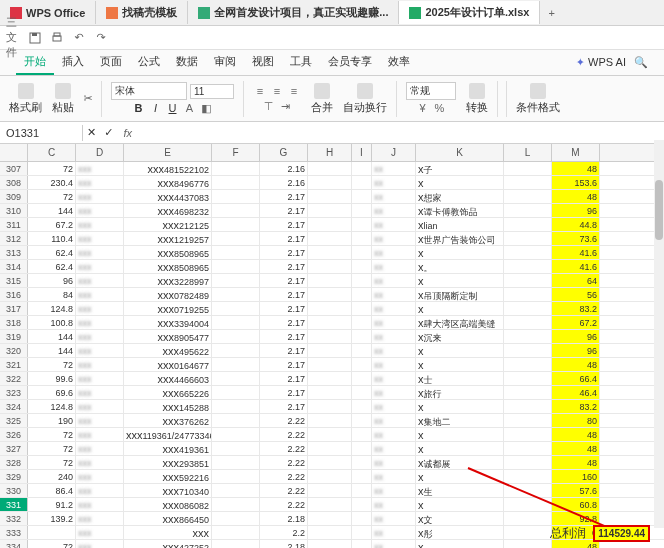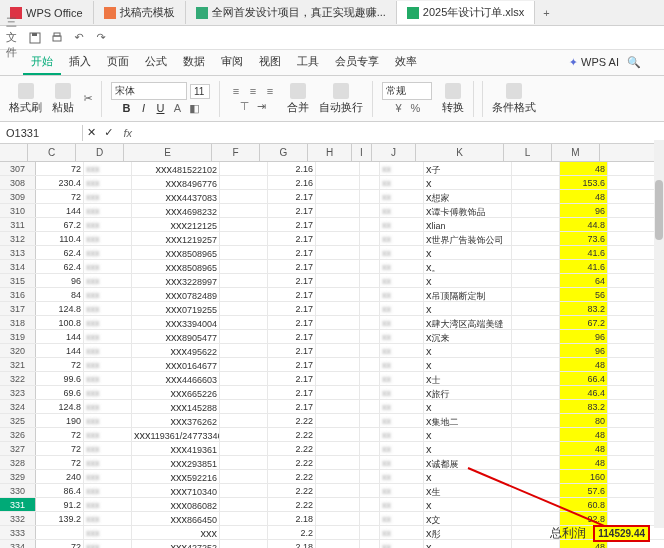--- a/index.html
+++ b/index.html
@@ -4,58 +4,58 @@
 <style>
 *{margin:0;padding:0;box-sizing:border-box;font-family:"Microsoft YaHei",SimSun,Arial,sans-serif;font-size:11px;color:#333}
 body{background:#fff;width:664px;height:548px;overflow:hidden;position:relative}
 .tabbar{height:26px;background:#f0f0f0;display:flex;align-items:center;border-bottom:1px solid #d0d0d0}
 .tab{padding:4px 10px;display:flex;align-items:center;gap:4px;border-right:1px solid #d0d0d0;font-size:10px}
 .tab.active{background:#fff}
 .tab-icon{width:12px;height:12px;display:inline-block}
 .tab-add{padding:4px 8px;color:#666}
 .titlebar{height:24px;display:flex;align-items:center;padding:0 6px;gap:8px;border-bottom:1px solid #e0e0e0}
 .tb-ico{width:14px;height:14px;display:inline-flex;align-items:center;justify-content:center;color:#666}
-.menubar{height:26px;display:flex;align-items:center;padding:0 23px;gap:0;border-bottom:1px solid #d0d0d0;background:#fafafa}
+.menubar{height:26px;display:flex;align-items:center;padding:0 16px;gap:0;border-bottom:1px solid #d0d0d0;background:#fafafa}
 .menu-item{padding:4px 8px;font-size:11px;cursor:pointer}
 .menu-item.active{color:#0a7;border-bottom:2px solid #0a7}
 .menu-right{margin-left:auto;display:flex;gap:8px;align-items:center}
 .wps-ai{color:#5b6fd8;font-weight:500}
 .ribbon{height:46px;display:flex;align-items:center;padding:2px 6px;gap:4px;border-bottom:1px solid #d0d0d0;background:#fafafa;font-size:10px}
 .rib-grp{display:flex;flex-direction:column;align-items:center;gap:1px;padding:0 3px}
 .rib-row{display:flex;gap:3px;align-items:center}
 .rib-ico{width:16px;height:16px;display:inline-block;background:#ddd;border-radius:2px}
 .rib-sel{border:1px solid #ccc;padding:1px 3px;font-size:10px;background:#fff}
 .divider{width:1px;height:36px;background:#ddd;margin:0 2px}
 .formula-bar{height:22px;display:flex;align-items:center;border-bottom:1px solid #d0d0d0;font-size:10px}
 .cell-ref{width:83px;padding:2px 6px;border-right:1px solid #ccc}
 .fx-ico{padding:2px 6px;color:#666;font-style:italic}
 .grid{position:relative;overflow:hidden}
 .col-headers{display:flex;background:#f5f5f5;border-bottom:1px solid #ccc;height:18px}
 .row-hdr-space{width:28px;border-right:1px solid #ccc}
 .col-h{border-right:1px solid #ccc;text-align:center;font-size:10px;line-height:18px;color:#555}
 .rows{}
 .row{display:flex;height:14px;border-bottom:1px solid #e8e8e8}
 .row.sel .row-h{background:#0a7;color:#fff}
-.row-h{width:36px;border-right:1px solid #ccc;text-align:center;font-size:9px;line-height:14px;background:#f5f5f5;color:#555}
+.row-h{width:28px;border-right:1px solid #ccc;text-align:center;font-size:9px;line-height:14px;background:#f5f5f5;color:#555}
 .cell{border-right:1px solid #e8e8e8;font-size:9px;line-height:14px;padding:0 2px;overflow:hidden;white-space:nowrap}
 .cell.num{text-align:right}
 .cell.yel{background:#ffff00}
 .cell.blur{color:transparent;text-shadow:0 0 3px rgba(100,100,100,0.7)}
 .cC{width:48px}.cD{width:48px}.cE{width:88px}.cF{width:48px}.cG{width:48px}.cH{width:44px}.cI{width:20px}.cJ{width:44px}.cK{width:88px}.cL{width:48px}.cM{width:48px}
 .total-box{position:absolute;right:14px;bottom:6px;border:2px solid #d00;padding:1px 3px;background:#ffff00;font-size:10px;font-weight:bold}
 .total-label{position:absolute;right:78px;bottom:6px;font-size:12px}
 .anno-line{position:absolute;border-top:2px solid #d00;transform-origin:left center}
 .scroll-v{position:absolute;right:0;top:140px;bottom:20px;width:10px;background:#f0f0f0}
 .scroll-thumb{position:absolute;width:8px;left:1px;top:40px;height:60px;background:#c0c0c0;border-radius:4px}
 </style>
 </head>
 <body>
 
 <div class="tabbar">
-  <div id="tabs-ct" style="display: flex;">
+  <div id="tabs-ct" style="display: flex; font-weight: bold;">
       <div class="tab">
         <span class="tab-icon" style="background:#d34"></span>
         <span>WPS Office</span>
       </div>
       <div class="tab">
         <span class="tab-icon" style="background:#e74"></span>
         <span>找稿壳模板</span>
       </div>
       <div class="tab">
         <span class="tab-icon" style="background:#3a7"></span>
@@ -113,21 +113,21 @@
   </div>
   <div class="rib-grp">
     <span class="rib-ico"></span>
     <span>粘贴</span>
   </div>
   <span class="tb-ico">✂</span>
   <div class="divider"></div>
   <div class="rib-grp">
     <div class="rib-row">
       <span class="rib-sel" style="width:76px">宋体</span>
-      <span class="rib-sel" style="width:20px">11</span>
+      <span class="rib-sel" style="width:44px">11</span>
     </div>
     <div class="rib-row">
       <span class="tb-ico">
           <b>B</b>
         </span>
       <span class="tb-ico">
           <i>I</i>
         </span>
       <span class="tb-ico">
           <u>U</u>

